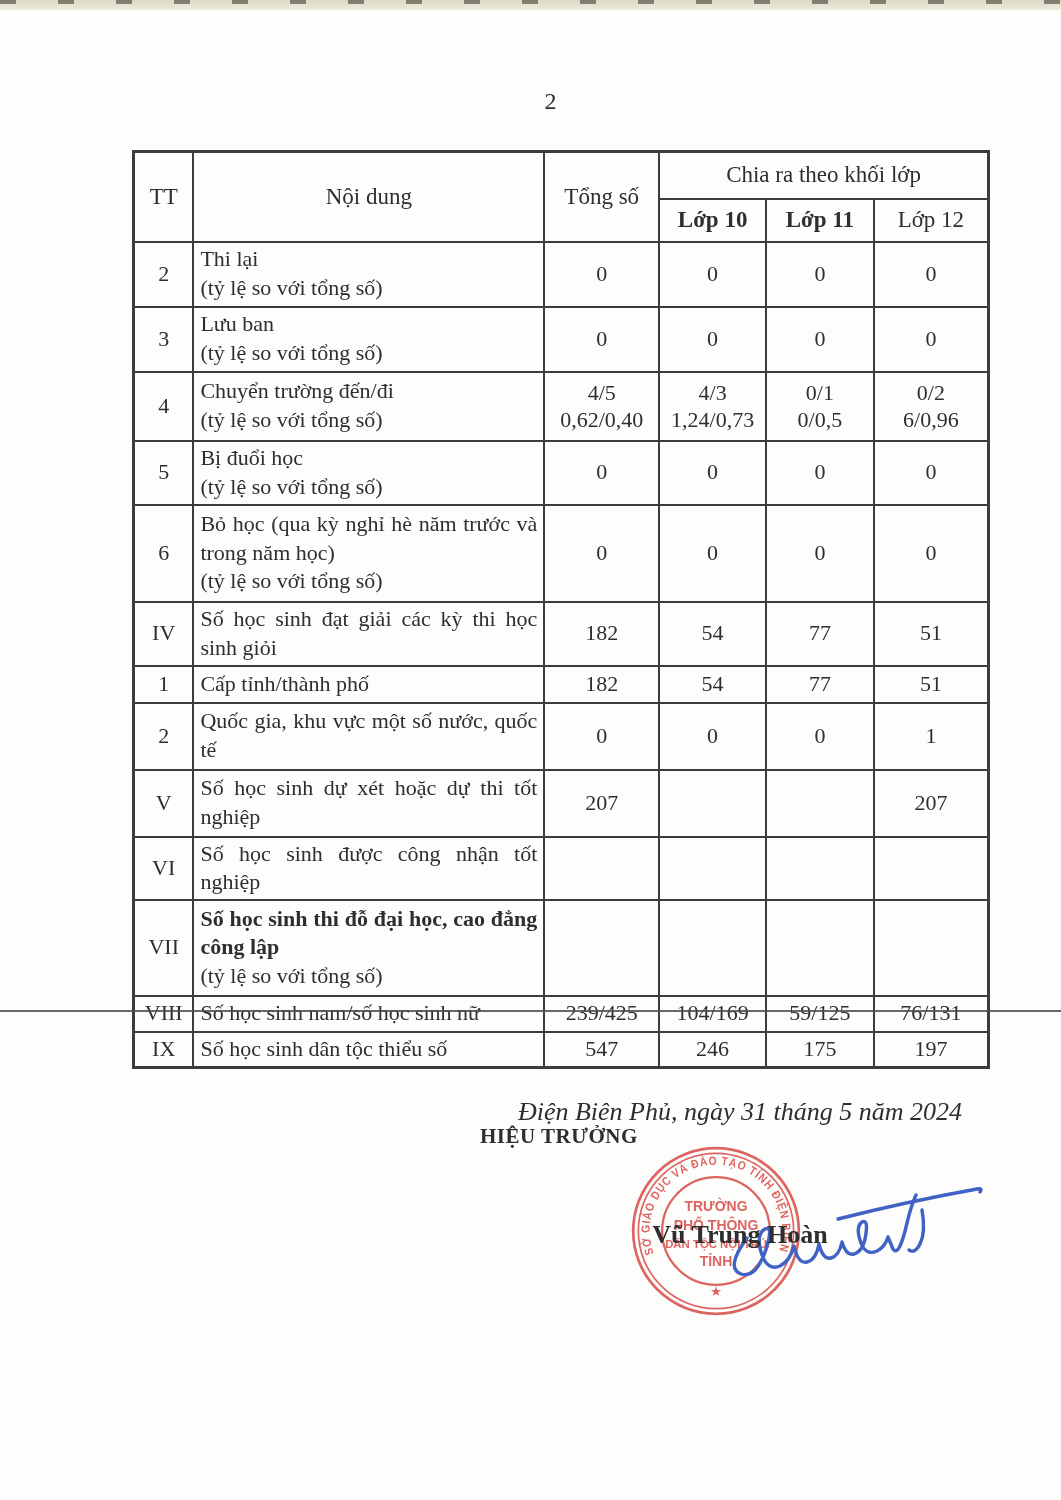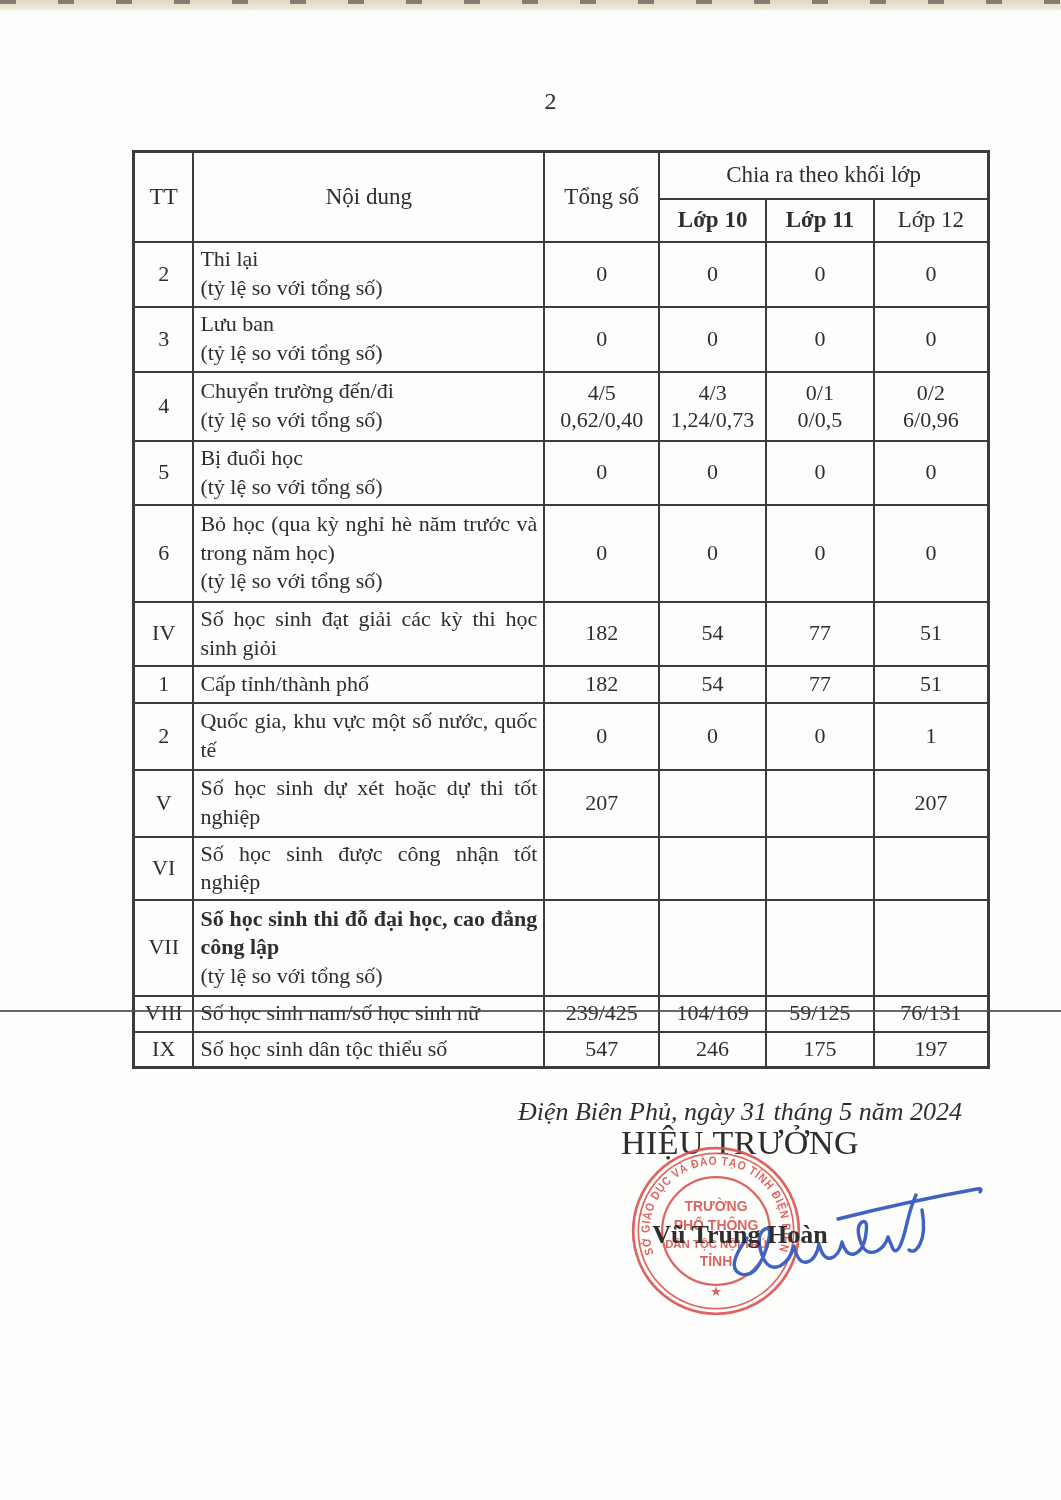--- a/index.html
+++ b/index.html
@@ -52,21 +52,21 @@
     position:absolute; left:0; top:1010px; width:1061px; height:2px;
     background:#4d4d4d; opacity:.85;
   }
   
   .place-date {
     position:absolute; top:1085px; left:480px; width:520px;
     text-align:center; font-style:italic; font-size:26px;margin-top:12px;
   }
   .signer-title {
     position:absolute; top:1124px; left:480px; width:520px;
-    text-align:center; font-weight:normal; font-size:34px; letter-spacing:.5px;
+    text-align:left; font-weight:bold; font-size:21px; letter-spacing:.5px;
   }
   .signer-name {
     position:absolute; top:1220px; left:480px; width:520px;
     text-align:center; font-weight:bold; font-size:26px;
   }
   .stamp-svg {
     position:absolute; left:628px; top:1143px; width:176px; height:176px;
     opacity:.88;
   }
   .signature-svg {

